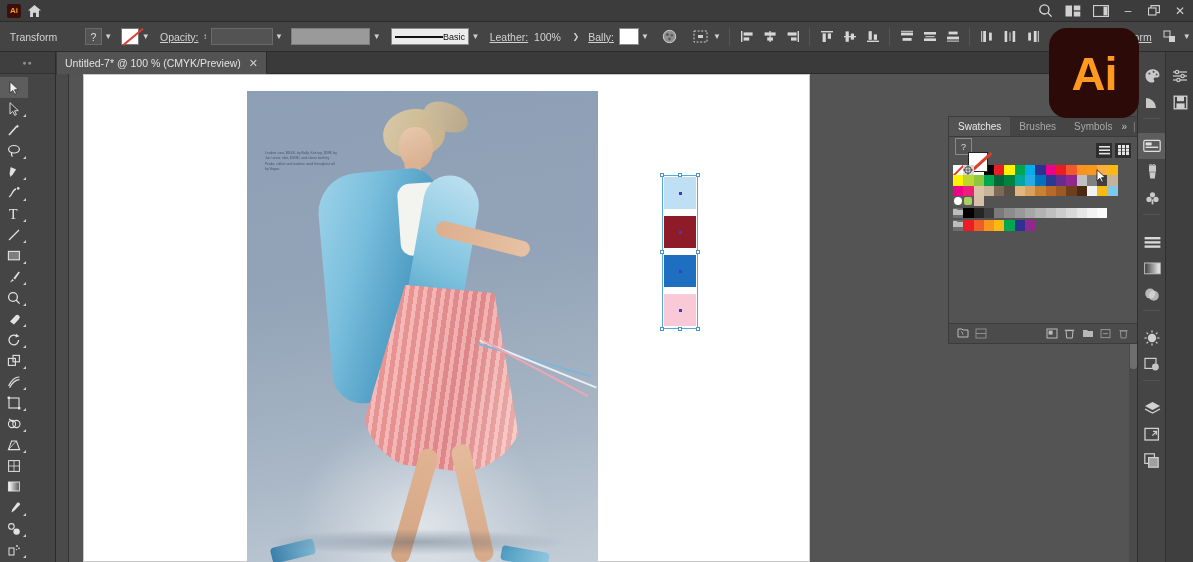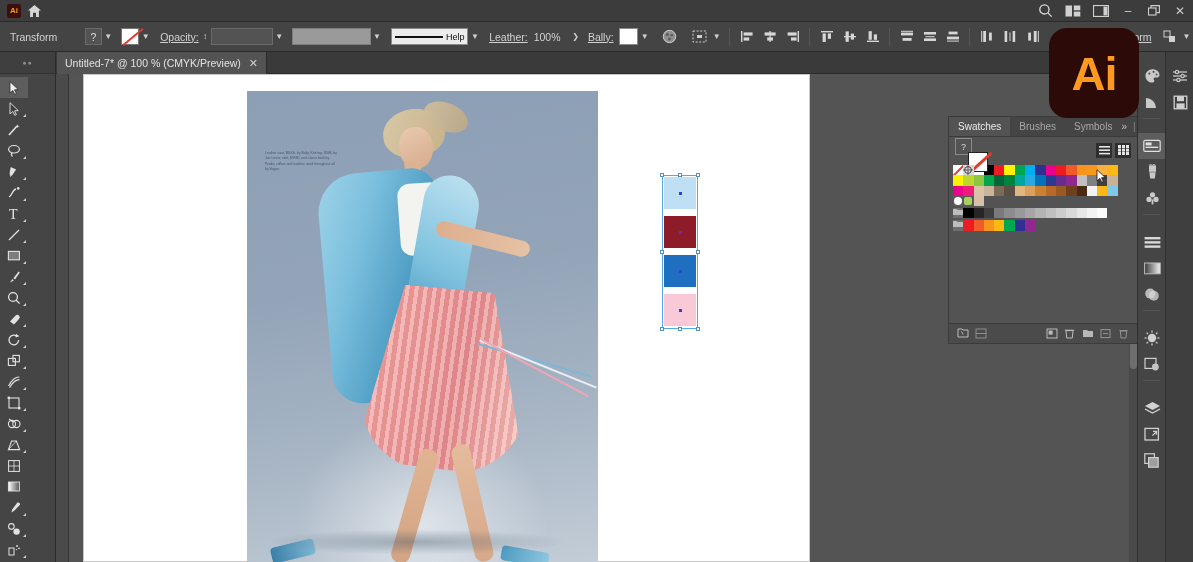--- a/index.html
+++ b/index.html
@@ -245,21 +245,21 @@
   <div class="ob-label u">Opacity:</div>
   <div class="chev">↕</div>
   <div class="fieldbox stroke-wide"></div>
   <div class="chev">▼</div>
   <div style="width:6px"></div>
   <div class="fieldbox stroke-wide2"></div>
   <div class="chev">▼</div>
   <div style="width:8px"></div>
   <div class="basicbox">
     <div class="basicline"></div>
-    <div class="basictxt">Help</div>
+    <div class="basictxt">Basic</div>
   </div>
   <div class="chev">▼</div>
   <div style="width:8px"></div>
   <div class="ob-label u">Leather:</div>
   <div style="width:6px"></div>
   <div class="ob-label" style="width:36px">100%</div>
   <div class="chev">❯</div>
   <div style="width:6px"></div>
   <div class="ob-label u">Bally:</div>
   <div style="width:5px"></div>

